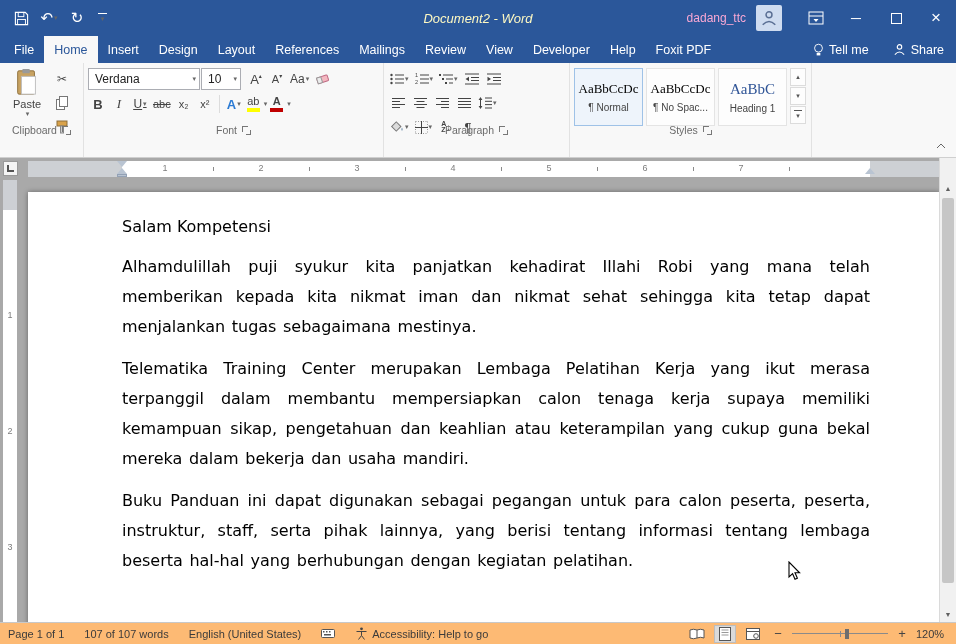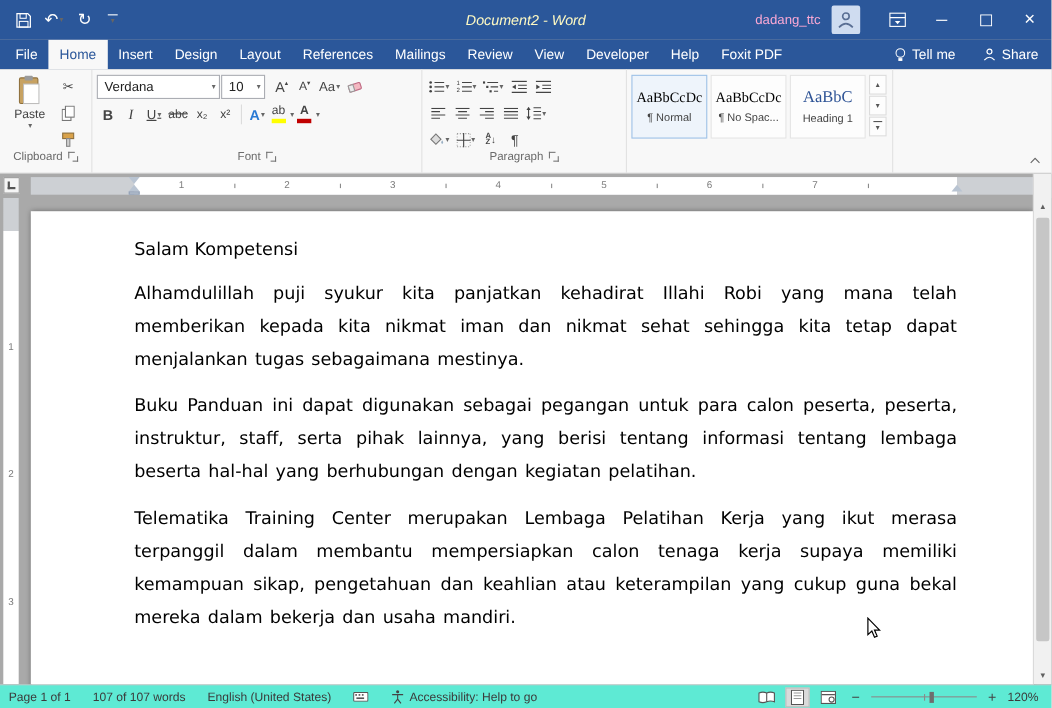--- a/index.html
+++ b/index.html
@@ -25,21 +25,21 @@
   
   .tabbar { height:27px; background:#2b579a; display:flex; align-items:stretch; padding-left:4px; }
   .tab { padding:0 10px; display:flex; align-items:center; color:#fff; font-size:12.5px; white-space:nowrap; }
   .tab.active { background:#f8f8f8; color:#2b579a; }
   .tabbar .spacer { flex:1; }
   .tb-tool { display:flex; align-items:center; gap:5px; color:#fff; padding:0 12px; font-size:12.5px; white-space:nowrap; }
 
   
   .ribbon { height:95px; background:#f8f8f8; border-bottom:1px solid #cfcfcf; display:flex; position:relative; }
   .group { position:relative; border-right:1px solid #e2e2e2; padding:5px 4px 20px 4px; }
-  .group-label { position:absolute; bottom:9px; left:0; right:0; display:flex; align-items:center; justify-content:center; gap:5px; font-size:10.5px; color:#6b6b6b; }
+  .group-label { position:absolute; bottom:21px; left:0; right:0; display:flex; align-items:center; justify-content:center; gap:5px; font-size:10.5px; color:#6b6b6b; }
   .launcher { position:relative; width:9px; height:9px; display:inline-block; }
   .launcher::before { content:""; position:absolute; top:0; left:0; width:5px; height:5px; border-left:1px solid #777; border-top:1px solid #777; }
   .launcher::after { content:""; position:absolute; right:0; bottom:0; width:4px; height:4px; border-right:1.5px solid #777; border-bottom:1.5px solid #777; }
   .sbtn { height:22px; min-width:20px; padding:0 2px; display:inline-flex; align-items:center; justify-content:center; color:#444; font-size:12px; border-radius:2px; }
   .sbtn .dd, .dd { font-size:7px; color:#666; margin-left:1px; }
   .vsep { width:1px; height:18px; background:#dcdcdc; margin:0 3px; align-self:center; }
 
   
   .g-clipboard { width:84px; }
   .clip-row { display:flex; }
@@ -113,21 +113,21 @@
   .doc { padding:22px 70px 0 94px; font-family:"DejaVu Sans", sans-serif; font-size:16px; color:#000; }
   .doc .heading { line-height:26px; }
   .doc p { margin-top:12px; line-height:30px; text-align:justify; word-spacing:1.5px; }
   .scrollbar { position:absolute; right:0; top:0; bottom:0; width:17px; background:#f1f1f1; border-left:1px solid #dadada; }
   .sc-btn { height:16px; display:flex; align-items:center; justify-content:center; font-size:7px; color:#606060; }
   .sc-btn.down { position:absolute; bottom:0; left:0; right:0; }
   .sc-thumb { position:absolute; left:2px; right:2px; top:18px; height:385px; background:#c6c6c6; border-radius:2px; }
   .mouse-cursor { position:absolute; left:788px; top:381px; }
 
   
-  .statusbar { height:22px; background:#5eead4; border-top:1px solid #c8c8c8; display:flex; align-items:center; font-size:11px; color:#3b3b3b; padding:0 8px; }
+  .statusbar { height:22px; background:#fdba74; border-top:1px solid #c8c8c8; display:flex; align-items:center; font-size:11px; color:#3b3b3b; padding:0 8px; }
   .sb-item { display:flex; align-items:center; gap:4px; margin-right:20px; white-space:nowrap; }
   .sb-right { margin-left:auto; display:flex; align-items:center; gap:6px; }
   .view-btn { width:22px; height:18px; display:flex; align-items:center; justify-content:center; }
   .view-btn.selected { background:#dadada; border:1px solid #bdbdbd; }
   .zoom-btn { width:16px; height:16px; display:flex; align-items:center; justify-content:center; font-size:13px; color:#444; }
   .zoom-track { position:relative; width:96px; height:14px; display:flex; align-items:center; }
   .zoom-track .line { width:100%; height:1px; background:#8a8a8a; }
   .zoom-track .notch { position:absolute; left:48px; top:4px; width:1px; height:6px; background:#8a8a8a; }
   .zoom-thumb { position:absolute; left:55%; top:2px; width:4px; height:10px; background:#6e6e6e; }
   .zoom-label { min-width:32px; }
@@ -497,20 +497,24 @@
             <span>▴</span>
           </div>
         <div class="sp">
             <span>▾</span>
           </div>
         <div class="sp">
             <span class="bar"></span>
             <span>▾</span>
           </div>
       </div>
+      <div class="group-label">
+          <span>Styles</span>
+          <span class="launcher"></span>
+        </div>
     </div>
 
 
     <div class="ribbon-collapse">
       <svg width="10" height="6" viewBox="0 0 10 6">
           <path d="M1 5 L5 1 L9 5" fill="none" stroke="#666"></path>
         </svg>
     </div>
   </div>
 
@@ -546,22 +550,22 @@
     <div class="v-ruler">
       <span class="v-num" style="top:130px">1</span>
       <span class="v-num" style="top:246px">2</span>
       <span class="v-num" style="top:362px">3</span>
     </div>
 
     <div class="page">
       <div class="doc">
         <div class="heading">Salam Kompetensi</div>
         <p>Alhamdulillah puji syukur kita panjatkan kehadirat Illahi Robi yang mana telah memberikan kepada kita nikmat iman dan nikmat sehat sehingga kita tetap dapat menjalankan tugas sebagaimana mestinya.</p>
+        <p>Telematika Training Center merupakan Lembaga Pelatihan Kerja yang ikut merasa terpanggil dalam membantu mempersiapkan calon tenaga kerja supaya memiliki kemampuan sikap, pengetahuan dan keahlian atau keterampilan yang cukup guna bekal mereka dalam bekerja dan usaha mandiri.</p>
         <p>Buku Panduan ini dapat digunakan sebagai pegangan untuk para calon peserta, peserta, instruktur, staff, serta pihak lainnya, yang berisi tentang informasi tentang lembaga beserta hal-hal yang berhubungan dengan kegiatan pelatihan.</p>
-        <p>Telematika Training Center merupakan Lembaga Pelatihan Kerja yang ikut merasa terpanggil dalam membantu mempersiapkan calon tenaga kerja supaya memiliki kemampuan sikap, pengetahuan dan keahlian atau keterampilan yang cukup guna bekal mereka dalam bekerja dan usaha mandiri.</p>
       </div>
     </div>
 
     <svg class="mouse-cursor" width="13" height="20" viewBox="0 0 13 20">
         <path d="M1 1 L1 16 L4.6 12.7 L7 18.3 L9.4 17.3 L7 11.8 L11.6 11.8 Z" fill="#fff" stroke="#000" stroke-width="1.1"></path>
       </svg>
 
     <div class="scrollbar">
       <div class="sc-btn">▲</div>
       <div class="sc-thumb"></div>

